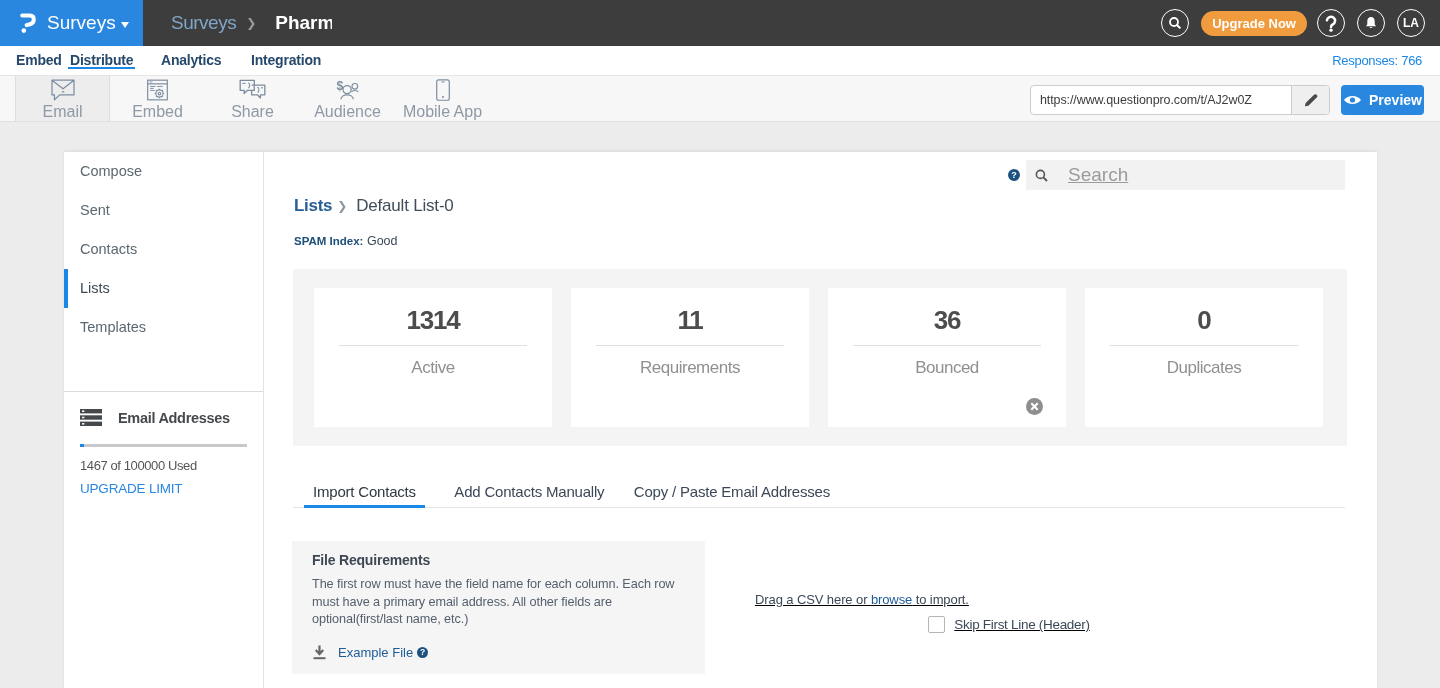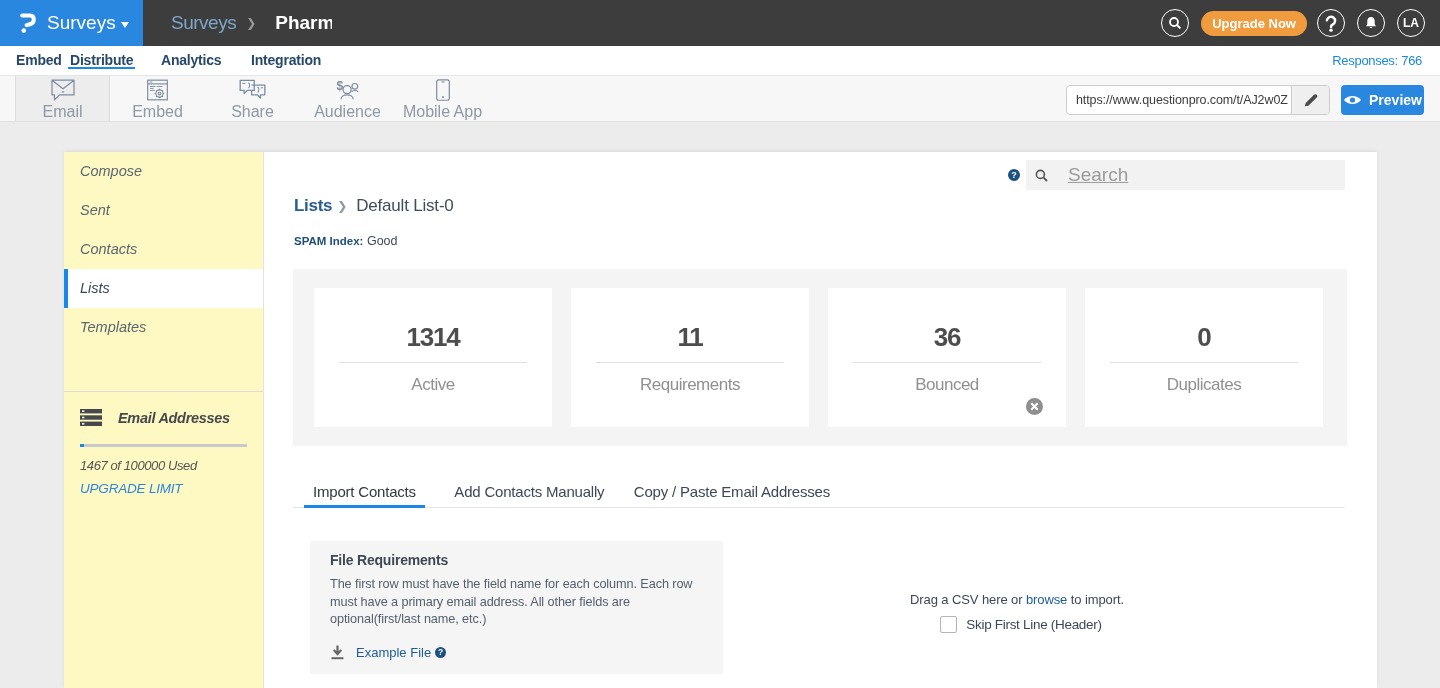--- a/index.html
+++ b/index.html
@@ -32,29 +32,29 @@
 .resp { position:absolute; right:18px; top:7px; color:#1b87e6; font-size:13px; letter-spacing:-0.3px; }
 
 
 .toolbar { height:47px; background:#f7f7f7; border-top:1px solid #e6e6e6; border-bottom:1px solid #e0e0e0; position:relative; }
 .ticons { display:flex; height:100%; }
 .titem { width:95px; height:100%; display:flex; flex-direction:column; align-items:center; justify-content:flex-start; padding-top:3px; }
 .titem .tlabel { font-size:16px; color:#8e99a5; margin-top:2px; }
 .titem.first { margin-left:15px; background:#ededed; border-left:1px solid #ddd; border-right:1px solid #ddd; }
 .titem svg { display:block; }
 .url-area { position:absolute; right:16px; top:9px; height:30px; display:flex; }
-.url-box { width:264px; height:30px; border:1px solid #ccc; border-radius:4px; background:#fff; display:flex; overflow:hidden; }
+.url-box { width:300px; height:30px; border:1px solid #ccc; border-radius:4px; background:#fff; display:flex; overflow:hidden; }
 .url-text { flex:1; font-size:12.5px; letter-spacing:-0.1px; color:#3c3c3c; line-height:28px; padding-left:9px; white-space:nowrap; overflow:hidden; }
 .url-pencil { width:38px; background:#efefef; border-left:1px solid #ccc; display:flex; align-items:center; justify-content:center; }
 .preview { margin-left:11px; width:83px; background:#2a87e0; border-radius:4px; color:#fff; font-weight:700; font-size:14px; display:flex; align-items:center; justify-content:center; }
 .preview svg { margin-right:7px; }
 
 
 .mainwrap { position:absolute; top:152px; left:64px; right:63px; bottom:0; display:flex; box-shadow:0 -1px 3px rgba(0,0,0,0.08); }
-.sidebar { width:200px; background:#fef9c3; border-right:1px solid #e3e3e3; flex-shrink:0;font-style:italic; }
+.sidebar { width:200px; background:#ffffff; border-right:1px solid #e3e3e3; flex-shrink:0; }
 .snav { padding-top:0; }
 .snav .item { height:39px; line-height:39px; padding-left:16px; font-size:14.5px; color:#5b6770; }
 .snav .item.active { background:#fff; color:#3c4852; border-left:4px solid #1b87e6; padding-left:12px; }
 .sdiv { border-top:1px solid #dcdcdc; margin-top:44px; }
 .emailsec { padding:17px 16px 0 16px; }
 .emailhead { display:flex; align-items:center; }
 .emailhead .tx { font-size:14.5px; font-weight:700; color:#45494c; margin-left:16px; letter-spacing:-0.3px; }
 .prog { height:3px; background:#c9c9c9; margin-top:18px; position:relative; }
 .prog .fill { position:absolute; left:0; top:0; bottom:0; width:4px; background:#1b87e6; }
 .used { font-size:13px; color:#555; margin-top:11px; letter-spacing:-0.4px; }
@@ -71,38 +71,38 @@
 .bc .l { color:#275e93; font-weight:700; letter-spacing:-0.3px; }
 .bc .c { color:#8a97a3; margin:0 9px 0 5px; font-size:12px; }
 .bc .d { color:#3f4d5a; letter-spacing:-0.2px; }
 .spam { position:absolute; top:82px; left:30px; font-size:12.5px; }
 .spam b { color:#1d4e7a; font-size:11.5px; }
 .spam span { color:#3c4858; }
 
 .stats { position:absolute; top:117px; left:29px; right:30px; height:177px; background:#f4f4f4; display:flex; padding:19px 21px; }
 .card { width:238px; background:#fff; margin-right:19px; position:relative; text-align:center; }
 .card:last-child { margin-right:0; }
-.card .num { font-size:26px; font-weight:700; color:#4d4d4d; margin-top:29px; line-height:40px; letter-spacing:-1.2px; }
+.card .num { font-size:26px; font-weight:700; color:#4d4d4d; margin-top:12px; line-height:40px; letter-spacing:-1.2px; }
 .card .hr { height:1px; background:#e0e0e0; width:188px; margin:5px auto 0; }
 .card .lab { font-size:17px; color:#909090; margin-top:12px; letter-spacing:-0.5px; }
 .xcirc { position:absolute; right:23px; bottom:12px; width:17px; height:17px; border-radius:50%; background:#8e8e8e; color:#fff; display:flex; align-items:center; justify-content:center; }
 
 .tabs2 { position:absolute; top:331px; left:29px; right:32px; border-bottom:1px solid #e5e5e5; height:25px; }
 .tabs2 .tt { display:inline-block; font-size:15px; color:#3c4858; margin-right:25px; vertical-align:top; letter-spacing:-0.2px; }
 .tabs2 .tt.act { color:#2f3941; border-bottom:3px solid #1b87e6; padding:0 9px 5px; margin-left:11px; }
 
 
-.filebox { position:absolute; top:389px; left:46px; width:413px; height:133px; background:#f5f5f5; padding:11px 20px; }
+.filebox { position:absolute; top:389px; left:28px; width:413px; height:133px; background:#f5f5f5; padding:11px 20px; }
 .filebox h4 { font-size:14px; color:#3e4854; font-weight:700; letter-spacing:-0.2px; }
 .filebox p { font-size:12.7px; color:#55606e; line-height:17.5px; margin-top:8px; letter-spacing:-0.1px; }
 .exrow { display:flex; align-items:center; margin-top:16px; }
 .exrow .ex { color:#1d5c97; font-size:13px; margin-left:11px; }
 .exrow .q { width:11px; height:11px; border-radius:50%; background:#1d5180; color:#fff; font-size:8.5px; font-weight:700; display:flex; align-items:center; justify-content:center; margin-left:4px; }
 
-.dragzone { position:absolute; top:440px; left:503px; width:500px; text-align:center; }
+.dragzone { position:absolute; top:440px; left:491px; width:500px; text-align:left;text-decoration:underline; }
 .dragline { font-size:13px; color:#3c4858; letter-spacing:-0.1px; }
 .dragline .b { color:#1d5c97; }
 .chkline { margin-top:9px; display:flex; align-items:center; justify-content:center; position:relative; left:4px; }
 .chk { width:17px; height:17px; border:1px solid #b5b5b5; border-radius:2px; background:#fff; }
 .chkline .cl { font-size:13.5px; color:#3c4858; margin-left:9px; letter-spacing:-0.3px; }
 </style>
 </head>
 <body>
 <div class="topbar">
   <div class="logo-sec">

